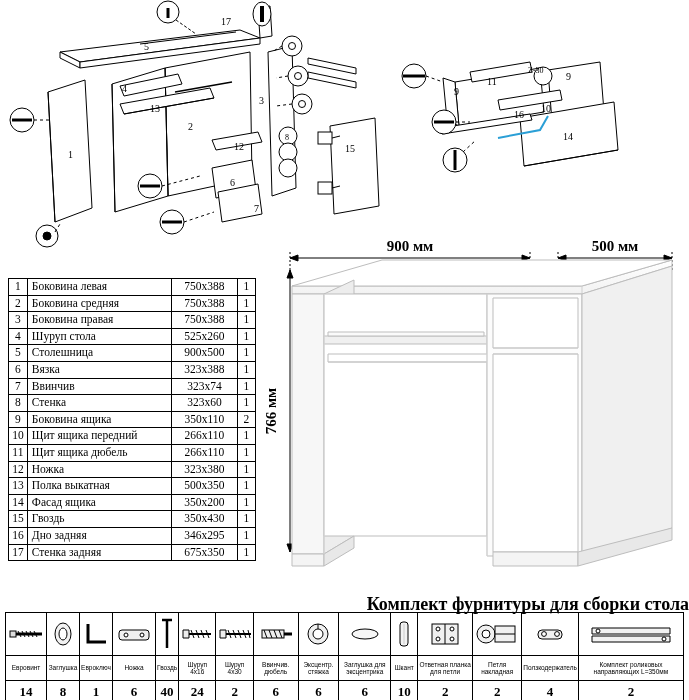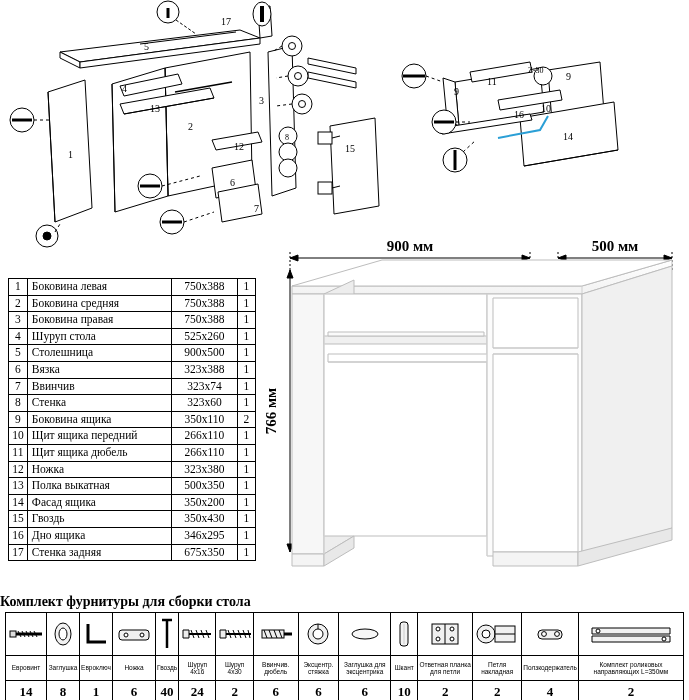--- a/index.html
+++ b/index.html
@@ -34,21 +34,21 @@
   .parts-table td.name{width:140px;text-align:left;padding-left:4px;}
   .parts-table td.dim{width:62px;text-align:center;}
   .parts-table td.qty{width:14px;text-align:center;}
 
   
   .render{position:absolute;left:262px;top:236px;width:424px;height:352px;}
 
   
   .kit-title{
     position:absolute;left:0;top:594px;width:689px;
-    text-align:left;font-size:14px;font-weight:bold;
+    text-align:right;font-size:18px;font-weight:bold;
   }
   .kit-table{
     position:absolute;left:5px;top:612px;width:679px;
     border-collapse:collapse;
     font-size:6.5px;
     font-family:"Liberation Sans", sans-serif;
   }
   .kit-table td{border:1px solid #000;text-align:center;vertical-align:middle;}
   .kit-table tr.pic td{height:42px;padding:0;}
   .kit-table tr.label td{height:22px;line-height:7.4px;padding:1px;}
@@ -288,21 +288,21 @@
         <td class="qty">1</td>
       </tr>
       <tr>
         <td class="num">15</td>
         <td class="name">Гвоздь</td>
         <td class="dim">350x430</td>
         <td class="qty">1</td>
       </tr>
       <tr>
         <td class="num">16</td>
-        <td class="name">Дно ящика</td>
+        <td class="name">Дно задняя</td>
         <td class="dim">346x295</td>
         <td class="qty">1</td>
       </tr>
       <tr>
         <td class="num">17</td>
         <td class="name">Стенка задняя</td>
         <td class="dim">675x350</td>
         <td class="qty">1</td>
       </tr>
     </tbody>

